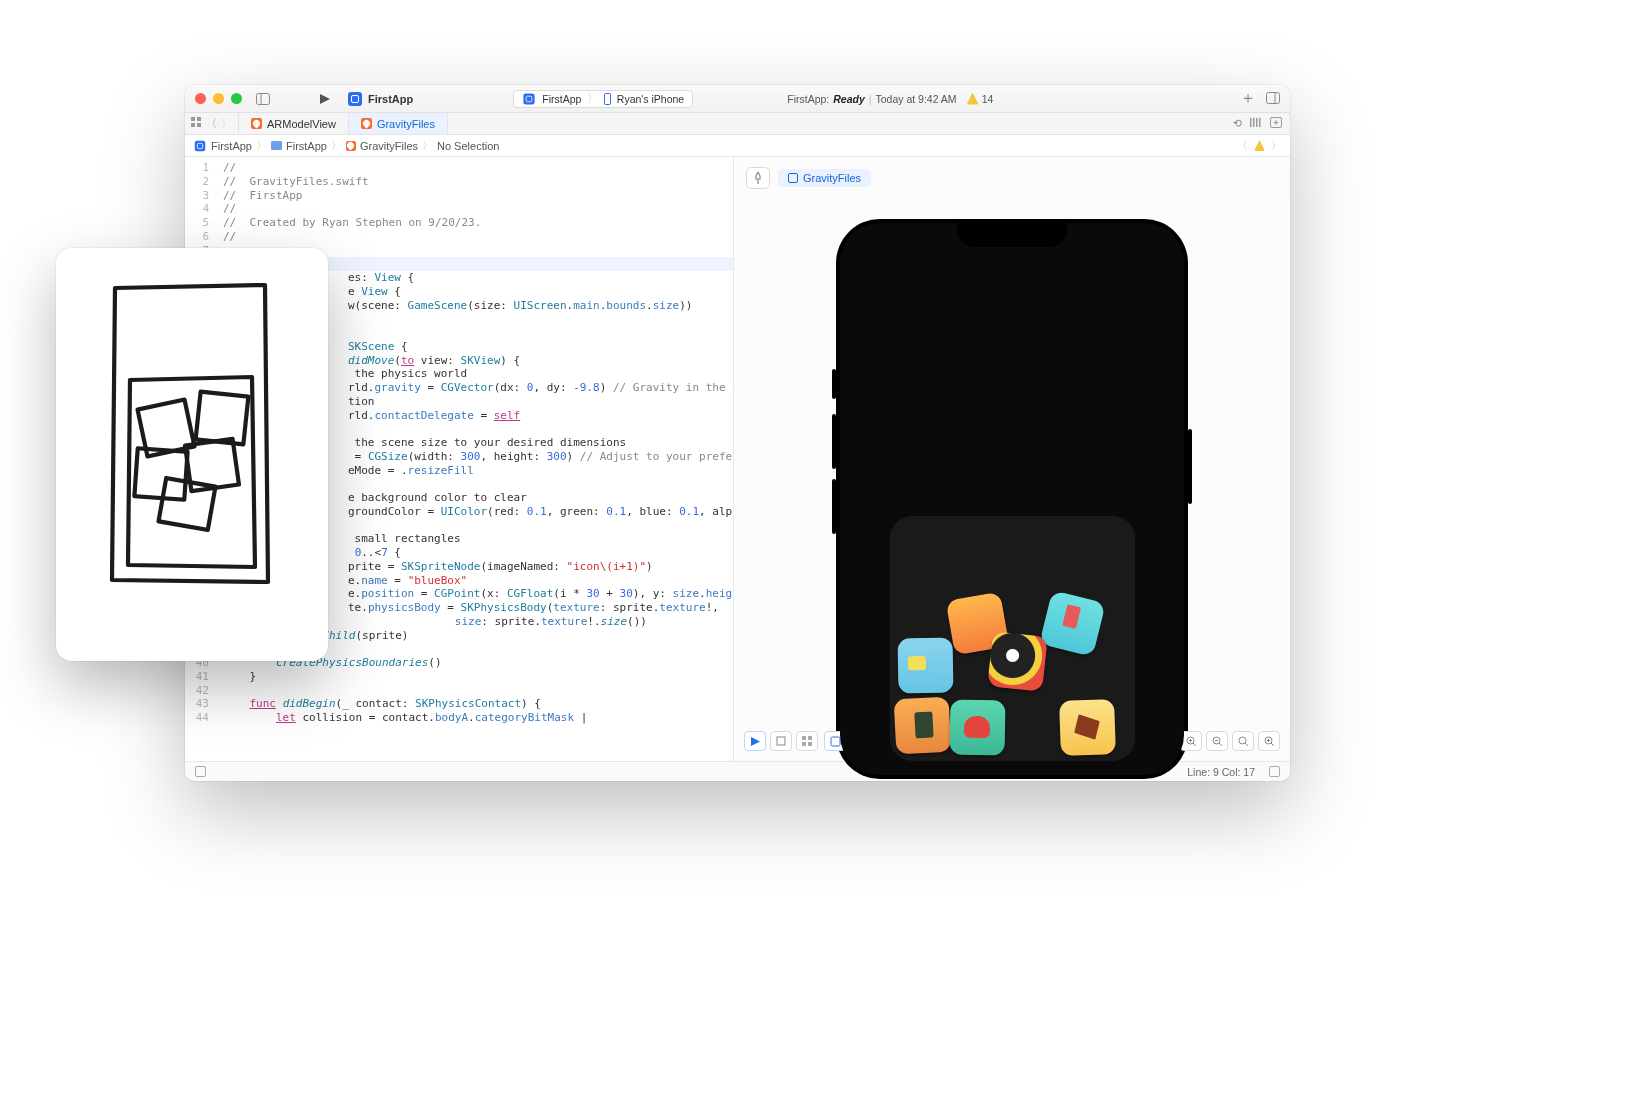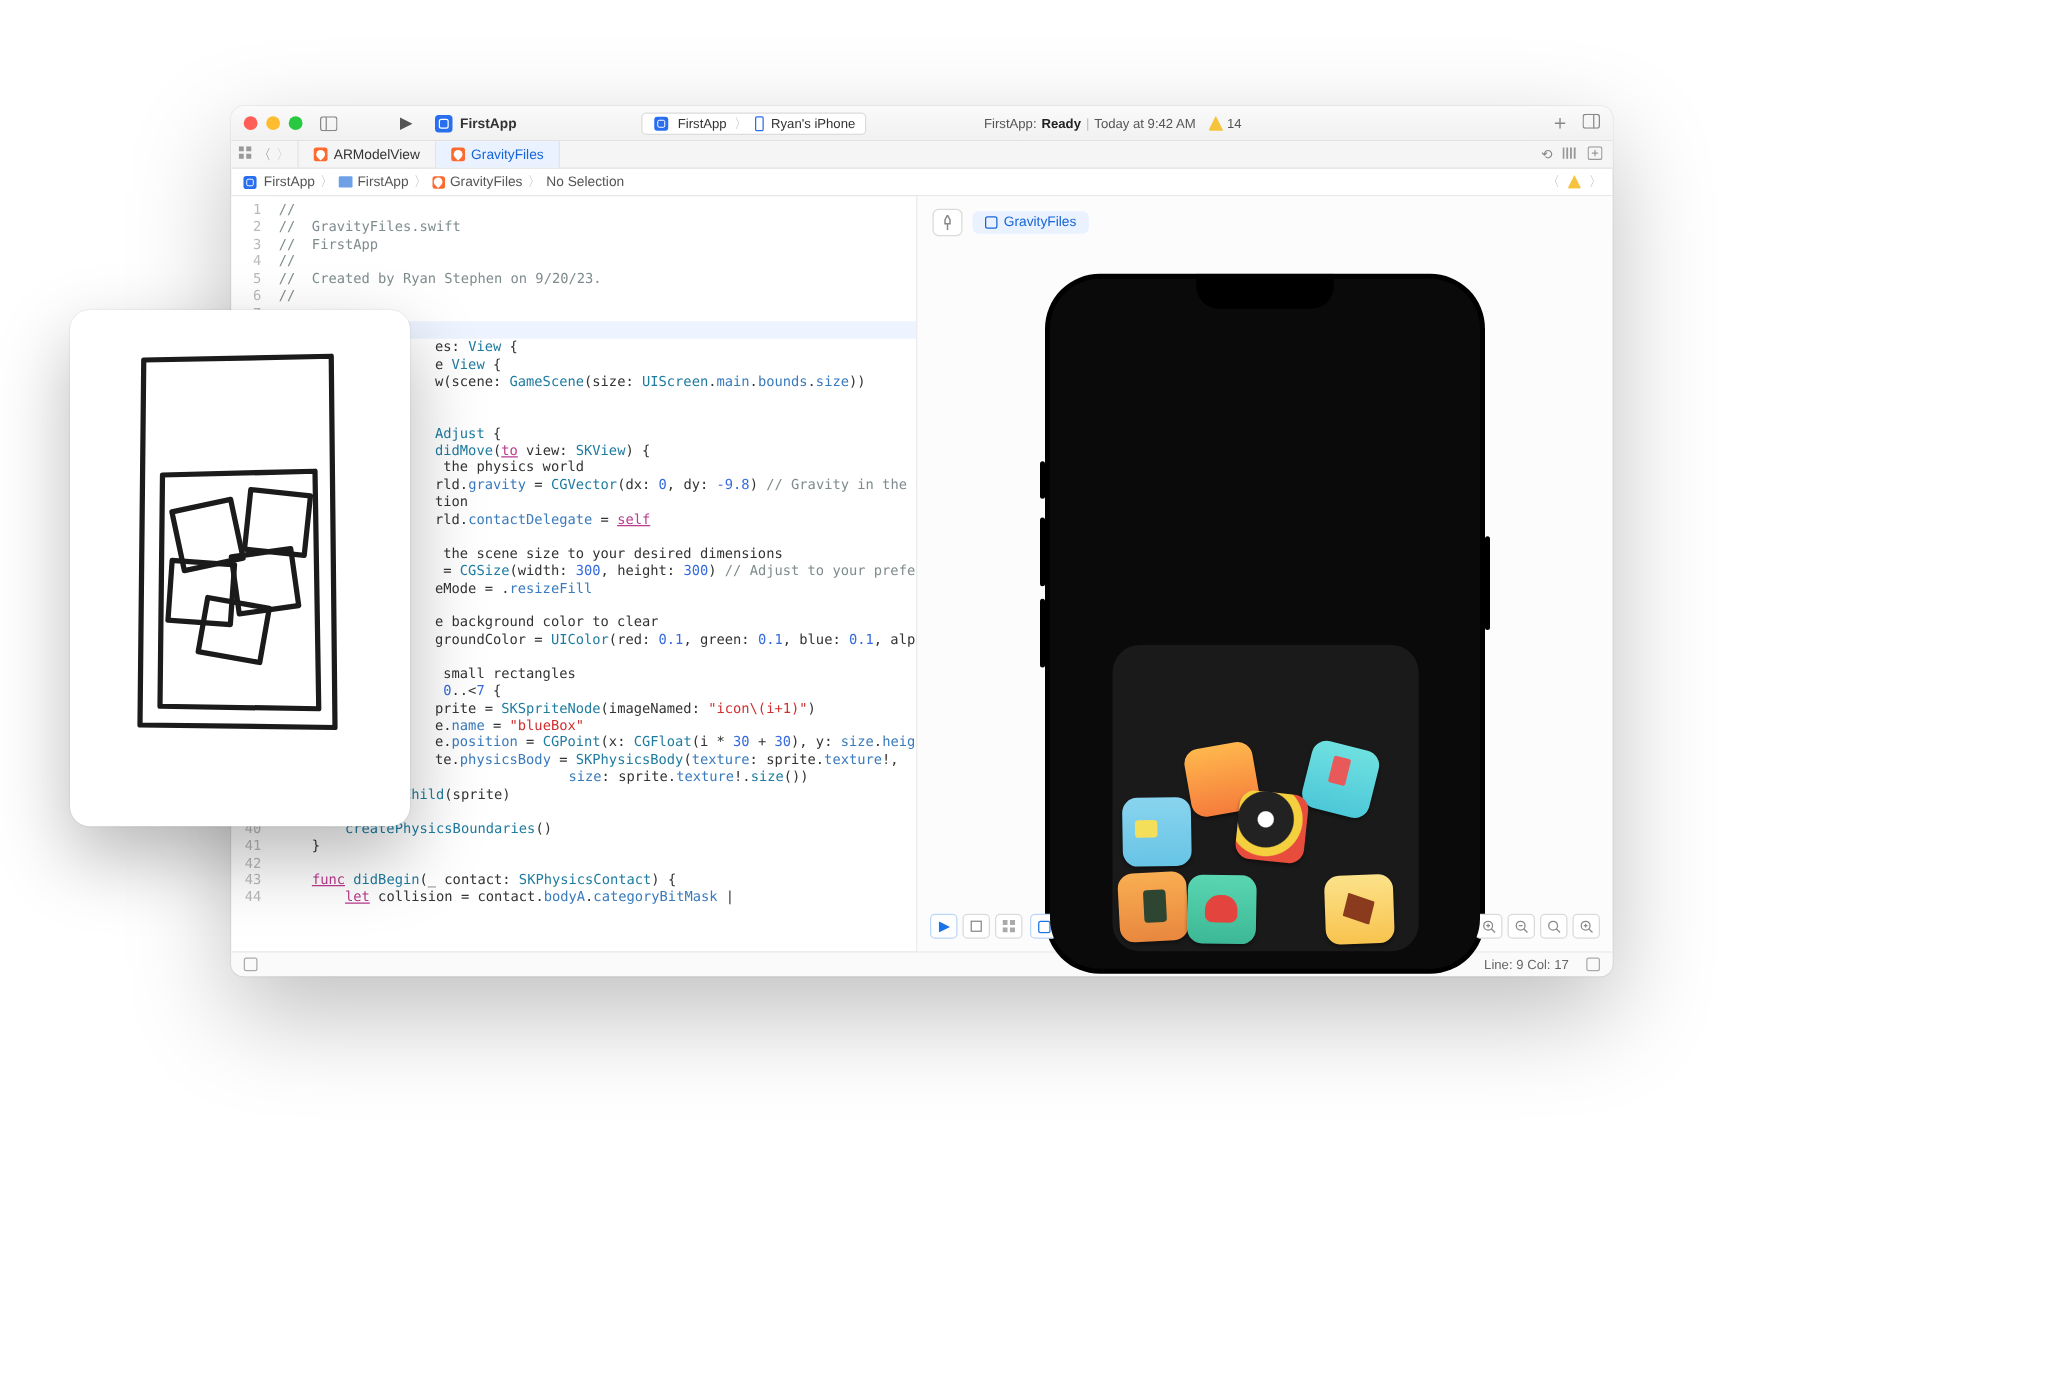--- a/index.html
+++ b/index.html
@@ -51,21 +51,21 @@
   height:18px;
   font-size:10.5px;
 }
 .phone-ico{ width:7px; height:12px; border:1px solid #2a6ef0; border-radius:1.5px; display:inline-block;}
 .status-box{
   margin-left: 94px;
   font-size:10.5px;
   color:#555;
   display:flex; align-items:center; gap:4px;
 }
-.status-box b{color:#222;}
+.status-box b{color:#222;font-style:italic;}
 .warn {margin-left:10px; color:#555; display:flex; align-items:center; gap:3px; font-size:10.5px;}
 .warn-ico{width:12px;height:12px;background:#f6c33c;border-radius:2px;display:inline-block; clip-path: polygon(50% 0%, 100% 100%, 0% 100%);}
 .tb-spacer{flex:1;}
 .tb-right{display:flex; align-items:center; gap:10px; color:#666;}
 
 
 .tabstrip {
   height: 22px;
   background:#f5f5f5;
   border-bottom:1px solid #e3e3e3;
@@ -110,21 +110,21 @@
 .gutter{
   width:30px;text-align:right;color:#b9b9b9;
   padding:4px 6px 4px 0;
   background:#fff;
   user-select:none;
 }
 .code{flex:1;padding:4px 0 4px 8px;white-space:pre;overflow:hidden;color:#333;}
 .cm{color:#7f8c8d;}  
 .kw{color:#b93a8e;text-decoration:underline;}  
 .ty{color:#1f7ca0;}  
-.fn{color:#1f7ca0;}
+.fn{color:#1f7ca0;font-style:italic;}
 .id{color:#3a7bbe;}  
 .num{color:#356be0;}
 .str{color:#d12f2f;}
 .hl{background:#eef4ff;display:inline-block;width:100%;}
 .notch-cover{display:inline-block;width:125px;} 
 
 
 .preview{
   width:556px;background:#fcfcfc;
   display:flex;flex-direction:column;
@@ -353,21 +353,21 @@
 <span class="cm">//</span>
 <span class="cm">//  Created by Ryan Stephen on 9/20/23.</span>
 <span class="cm">//</span>
 
 <span class="hl">&nbsp;</span>
 <span class="notch-cover"></span>es: <span class="ty">View</span> {
 <span class="notch-cover"></span>e <span class="ty">View</span> {
 <span class="notch-cover"></span>w(scene: <span class="ty">GameScene</span>(size: <span class="ty">UIScreen</span>.<span class="id">main</span>.<span class="id">bounds</span>.<span class="id">size</span>))
 <span class="notch-cover"></span>
 <span class="notch-cover"></span>
-<span class="notch-cover"></span><span class="ty">Adjust</span> {
+<span class="notch-cover"></span><span class="ty">SKScene</span> {
 <span class="notch-cover"></span><span class="fn">didMove</span>(<span class="kw">to</span> view: <span class="ty">SKView</span>) {
 <span class="notch-cover"></span> the physics world
 <span class="notch-cover"></span>rld.<span class="id">gravity</span> = <span class="ty">CGVector</span>(dx: <span class="num">0</span>, dy: <span class="num">-9.8</span>) <span class="cm">// Gravity in the downward</span>
 <span class="notch-cover"></span>tion
 <span class="notch-cover"></span>rld.<span class="id">contactDelegate</span> = <span class="kw">self</span>
 <span class="notch-cover"></span>
 <span class="notch-cover"></span> the scene size to your desired dimensions
 <span class="notch-cover"></span> = <span class="ty">CGSize</span>(width: <span class="num">300</span>, height: <span class="num">300</span>) <span class="cm">// Adjust to your preferred size</span>
 <span class="notch-cover"></span>eMode = .<span class="id">resizeFill</span>
 <span class="notch-cover"></span>

